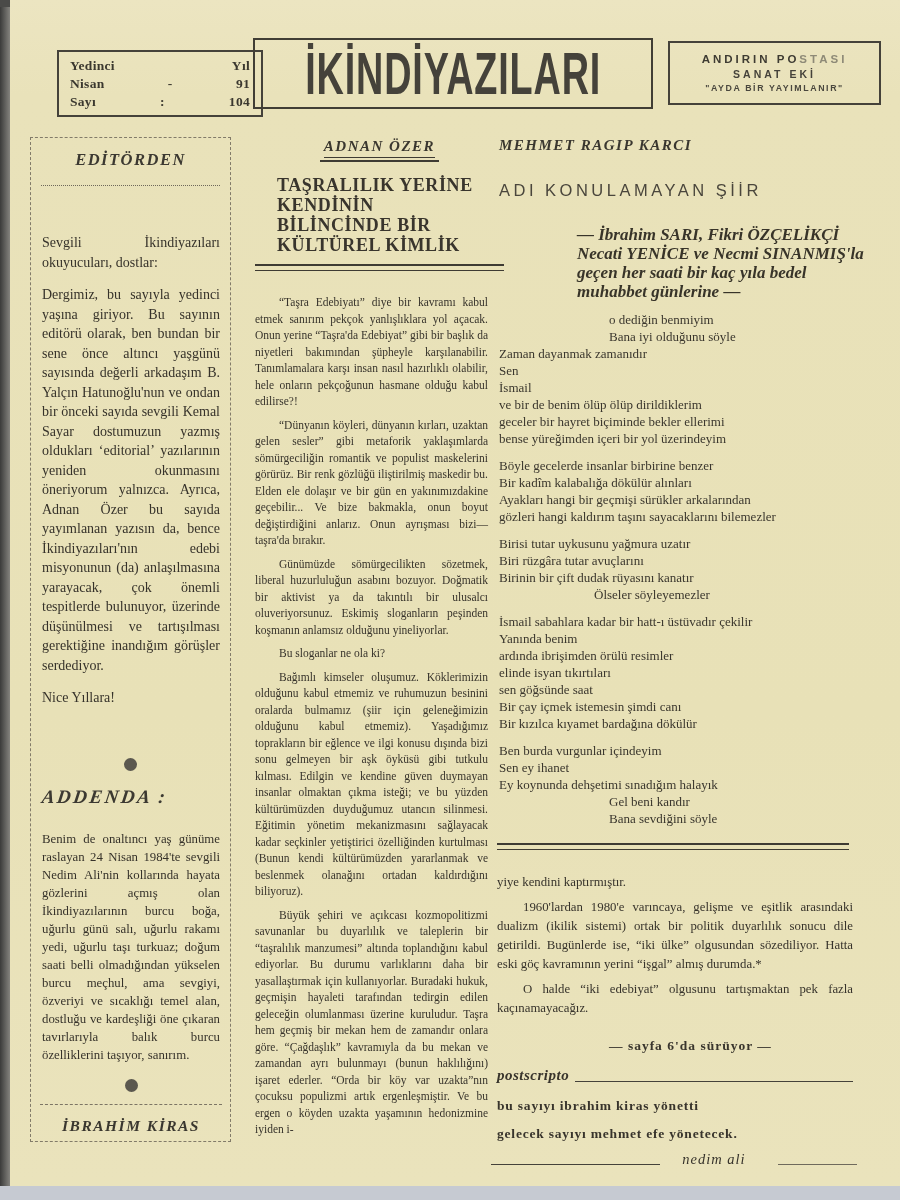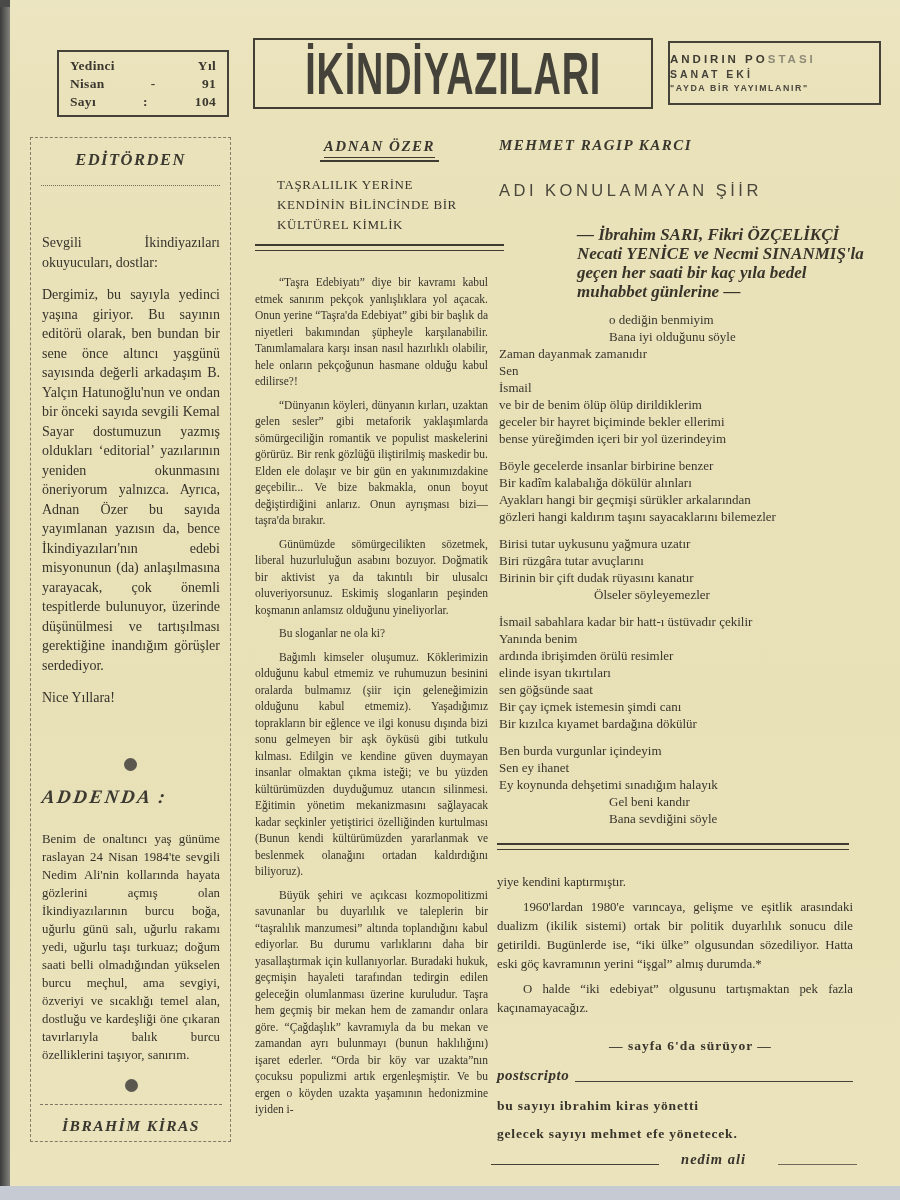--- a/index.html
+++ b/index.html
@@ -11,32 +11,32 @@
     -webkit-font-smoothing:antialiased;
   }
   .edge-left{position:absolute;left:0;top:0;width:10px;height:1186px;
     background:linear-gradient(90deg,#3b3b3a,#84837e);}
   .corner-mark{position:absolute;left:0;top:0;width:38px;height:7px;background:#4a4a48;}
   .edge-bottom{position:absolute;left:0;top:1186px;width:900px;height:14px;background:#c6cad2;}
   .paper{position:absolute;left:10px;top:0;width:890px;height:1186px;
     background:linear-gradient(180deg,#ece5c1 0%,#e9e2ba 8%,#e8e1b7 60%,#eae3bc 100%);}
 
   
-  .issue-box{position:absolute;left:47px;top:50px;width:172px;height:67px;
+  .issue-box{position:absolute;left:47px;top:50px;width:206px;height:67px;
     border:2px solid #45423a;padding:6px 11px 5px 11px;box-sizing:border-box;
     display:flex;flex-direction:column;justify-content:space-between;}
   .issue-line{font-weight:bold;font-size:13.5px;color:#3b382f;
     text-align:justify;text-align-last:justify;letter-spacing:.3px;}
   .title-box{position:absolute;left:243px;top:38px;width:400px;height:71px;
     border:2.5px solid #413e35;display:flex;align-items:center;justify-content:center;box-sizing:border-box;}
   .masthead-title{display:inline-block;font-family:"Liberation Sans",sans-serif;
     font-weight:700;font-size:45px;letter-spacing:1px;color:#45423a;
     transform:scaleY(1.32) scaleX(0.84);white-space:nowrap;}
   .publisher-box{position:absolute;left:658px;top:41px;width:213px;height:64px;
-    border:2px solid #45423a;box-sizing:border-box;
+    border:2px solid #45423a;box-sizing:border-box;text-align:center;
     display:flex;flex-direction:column;justify-content:center;gap:3px;}
   .pub1{font-family:"Liberation Sans",sans-serif;font-size:11.5px;font-weight:700;
     letter-spacing:3px;color:#3e3b32;}
   .pub1 .fade{color:#8e8a77;}
   .pub2{font-family:"Liberation Sans",sans-serif;font-size:10.5px;font-weight:600;
     letter-spacing:3px;color:#45423a;}
   .pub3{font-family:"Liberation Sans",sans-serif;font-size:8.8px;font-weight:600;
     letter-spacing:1.6px;color:#4a473e;}
 
   
@@ -59,21 +59,21 @@
   .lc-signature{text-align:center;font-style:italic;font-weight:bold;font-size:15.5px;
     letter-spacing:1.5px;color:#3a372f;}
 
   
   .mid-col{position:absolute;left:245px;top:137px;width:249px;height:1000px;}
   .author-heading{text-align:center;}
   .author-heading span{display:inline-block;font-style:italic;font-weight:bold;
     font-size:15px;letter-spacing:1.5px;color:#3a372f;
     border-bottom:2px solid #3e3b33;padding:0 4px 2px 4px;}
   .author-heading span::after{content:"";display:block;border-bottom:1px solid #3e3b33;margin-top:2px;}
-  .article-title{margin:13px 0 8px 22px;font-weight:normal;font-size:13px;line-height:20px;
+  .article-title{margin:13px 0 8px 22px;font-weight:bold;font-size:18px;line-height:20px;
     letter-spacing:.6px;color:#39352d;width:205px;}
   .double-rule{border-top:2px solid #3e3b33;border-bottom:1px solid #3e3b33;height:4px;}
   .mid-rule{margin-top:9px;}
   .article-body{margin-top:23px;height:860px;overflow:hidden;
     font-size:11.5px;line-height:16.5px;text-align:justify;color:#37332b;}
   .article-body p{margin:0 16px 7px 0;text-indent:24px;}
 
   
   .right-col{position:absolute;left:487px;top:137px;width:357px;height:1045px;}
   .poet-heading{position:absolute;top:0;left:2px;font-style:italic;font-weight:bold;
@@ -96,21 +96,21 @@
     font-size:13.5px;letter-spacing:1px;color:#39352d;}
   .ps-row{position:absolute;top:930px;left:0;width:356px;display:flex;align-items:flex-end;text-align:right;}
   .ps-label{font-style:italic;font-weight:bold;font-size:15px;letter-spacing:.5px;color:#38342c;}
   .ps-line{flex:1;border-bottom:1.5px solid #45423a;margin-left:6px;margin-bottom:2px;}
   .colophon1{position:absolute;top:961px;left:0;font-weight:bold;font-size:13.5px;
     letter-spacing:.8px;color:#38342c;}
   .colophon2{position:absolute;top:989px;left:0;font-weight:bold;font-size:13.5px;
     letter-spacing:.8px;color:#38342c;}
   .sig-row{position:absolute;top:1014px;left:-6px;width:366px;display:flex;align-items:flex-end;}
   .sig-line1{width:196px;border-bottom:1.5px solid #45423a;margin-bottom:3px;}
-  .sig-name{font-style:italic;font-weight:bold;font-size:14.5px;letter-spacing:1px;
+  .sig-name{font-style:italic;font-weight:normal;font-size:14.5px;letter-spacing:1px;
     color:#38342c;margin:0 14px 0 22px;white-space:nowrap;}
   .sig-line2{width:92px;border-bottom:1.5px solid #6f6a5c;margin-bottom:3px;margin-left:18px;}
 </style>
 </head>
 <body>
 
 <div>
   <div class="edge-left"></div>
   <div class="corner-mark"></div>
   <div class="edge-bottom"></div>

